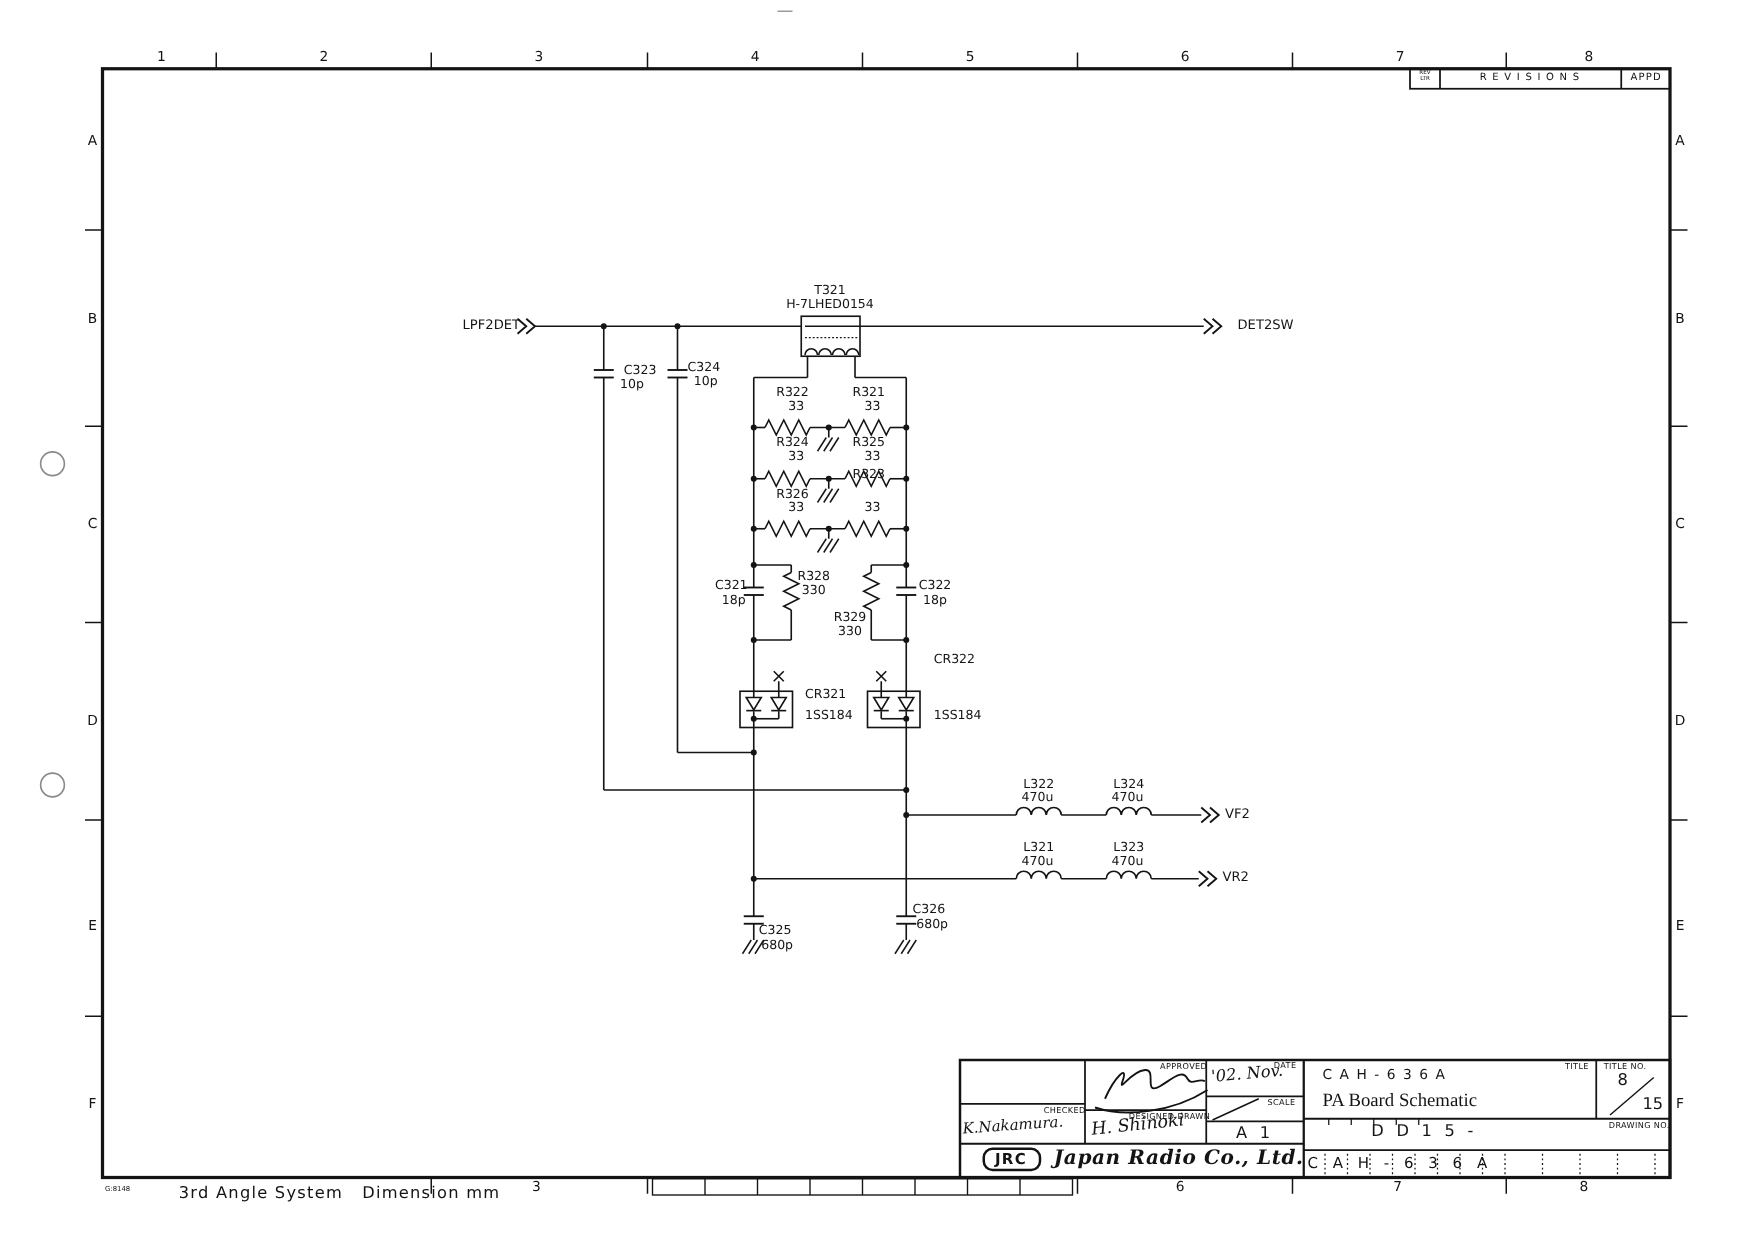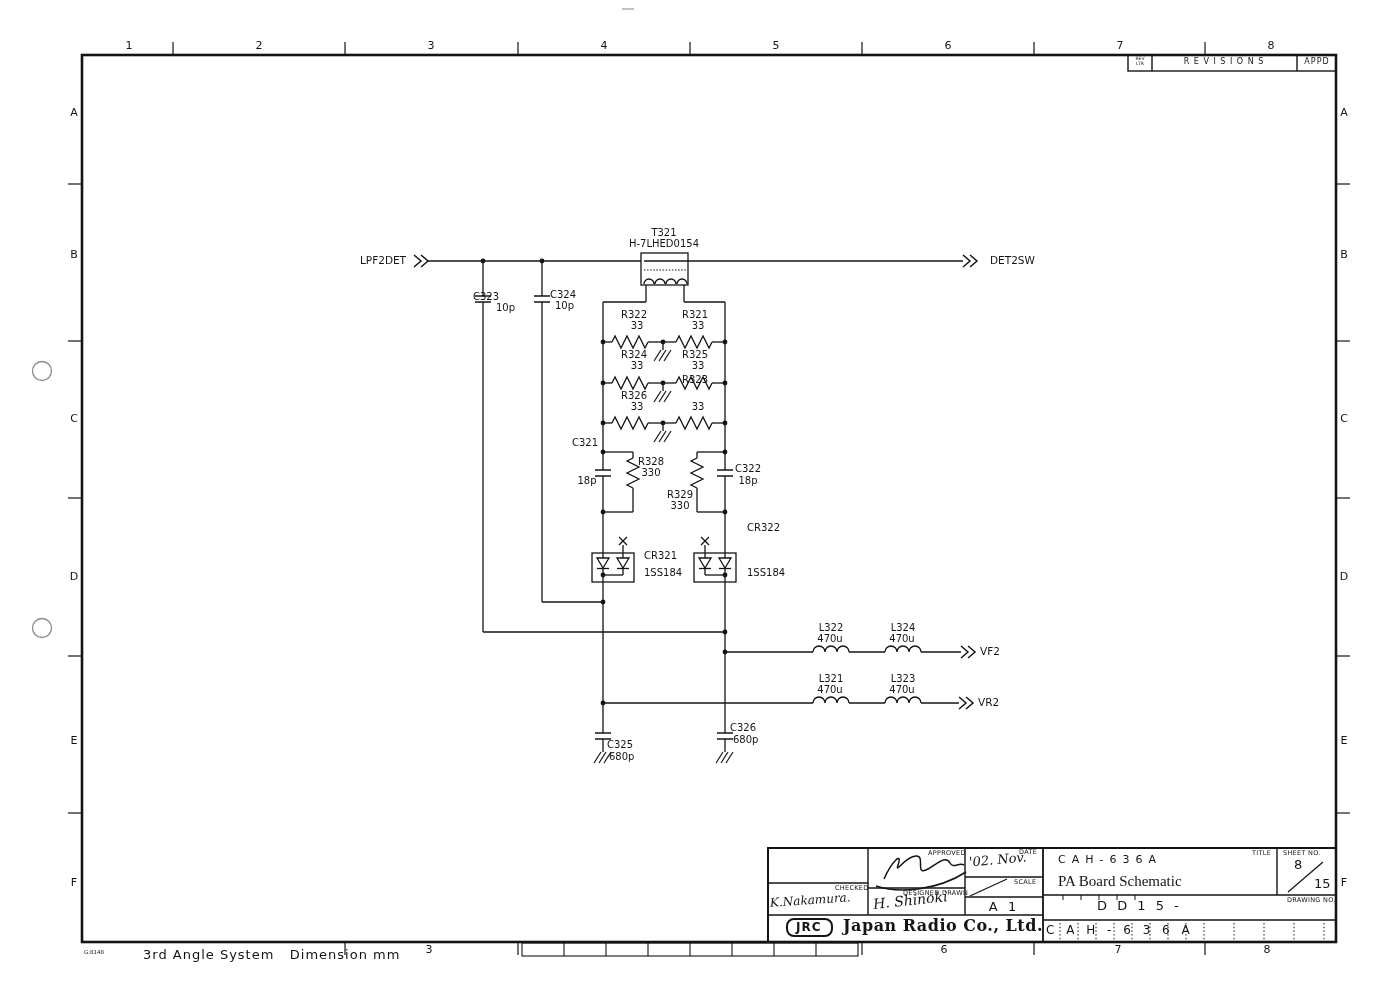--- a/index.html
+++ b/index.html
@@ -12,21 +12,21 @@
   .port{font-size:10.5px;}
   .tbl{font-size:6.5px;letter-spacing:.3px;}
   .hand{font-family:"DejaVu Serif",serif;font-style:italic;}
   .model{font-size:11px;letter-spacing:6px;}
   .doctitle{font-family:"Liberation Serif",serif;font-size:15px;}
   .dwg{font-size:13px;letter-spacing:3px;}
   .dwg2{font-size:12px;letter-spacing:4px;}
   .revhead{font-size:8px;letter-spacing:1px;}
   .revltr{position:absolute;left:1129px;top:56px;width:22px;font-size:4.5px;line-height:5px;text-align:center;color:#141414;}
   .revltr span{display:block;}
-  .company{font-family:"DejaVu Serif",serif;font-weight:700;font-size:16px;letter-spacing:.5px;}
+  .company{font-family:"DejaVu Serif",serif;font-style:italic;font-weight:700;font-size:16px;letter-spacing:.5px;}
   .logo{font-size:12px;font-weight:700;letter-spacing:1px;}
   .tiny{font-size:5.5px;}
   .foot{font-size:13px;letter-spacing:1px;}
   .sig1{font-size:12px;transform:rotate(-4deg);}
   .sig2{font-size:14px;transform:rotate(-6deg);}
   .sig3{font-size:13px;transform:rotate(-5deg);}
   .a3{font-size:13px;letter-spacing:3px;}
   .sheetno{font-size:13px;}
 </style>
 </head>
@@ -342,44 +342,44 @@
 <span class="lbl zone ctr" style="left:1344px;top:735px">E</span>
 <span class="lbl zone ctr" style="left:1344px;top:877px">F</span>
 
 <div class="revltr">
   <span>REV</span>
       <span>LTR</span>
 </div>
 <span class="lbl revhead ctr" style="left:1224px;top:58px">R E V I S I O N S</span>
 <span class="lbl revhead ctr" style="left:1317px;top:58px">APPD</span>
 
-<span class="lbl port" style="left:360px;top:255px">LPF2DET</span>
+<span class="lbl port" style="left:370px;top:255px">LPF2DET</span>
 <span class="lbl port" style="left:990px;top:255px">DET2SW</span>
 <span class="lbl port" style="left:980px;top:646px">VF2</span>
 <span class="lbl port" style="left:978px;top:697px">VR2</span>
 
 <span class="lbl ctr" style="left:664px;top:227px">T321</span>
 <span class="lbl ctr" style="left:664px;top:238px">H-7LHED0154</span>
-<span class="lbl" style="left:473px;top:291px">C323</span>
+<span class="lbl" style="left:499px;top:291px">C323</span>
 <span class="lbl" style="left:496px;top:302px">10p</span>
 <span class="lbl" style="left:550px;top:289px">C324</span>
 <span class="lbl" style="left:555px;top:300px">10p</span>
 <span class="lbl ctr" style="left:634px;top:309px">R322</span>
 <span class="lbl ctr" style="left:637px;top:320px">33</span>
 <span class="lbl ctr" style="left:695px;top:309px">R321</span>
 <span class="lbl ctr" style="left:698px;top:320px">33</span>
 <span class="lbl ctr" style="left:634px;top:349px">R324</span>
 <span class="lbl ctr" style="left:637px;top:360px">33</span>
 <span class="lbl ctr" style="left:695px;top:349px">R325</span>
 <span class="lbl ctr" style="left:698px;top:360px">33</span>
 <span class="lbl ctr" style="left:634px;top:390px">R326</span>
 <span class="lbl ctr" style="left:637px;top:401px">33</span>
 <span class="lbl ctr" style="left:695px;top:374px">R323</span>
 <span class="lbl ctr" style="left:698px;top:401px">33</span>
-<span class="lbl ctr" style="left:585px;top:437px">C321</span>
+<span class="lbl ctr" style="left:585px;top:463px">C321</span>
 <span class="lbl ctr" style="left:587px;top:475px">18p</span>
 <span class="lbl ctr" style="left:651px;top:456px">R328</span>
 <span class="lbl ctr" style="left:651px;top:467px">330</span>
 <span class="lbl ctr" style="left:680px;top:489px">R329</span>
 <span class="lbl ctr" style="left:680px;top:500px">330</span>
 <span class="lbl ctr" style="left:748px;top:463px">C322</span>
 <span class="lbl ctr" style="left:748px;top:475px">18p</span>
 <span class="lbl" style="left:644px;top:550px">CR321</span>
 <span class="lbl" style="left:644px;top:567px">1SS184</span>
 <span class="lbl" style="left:747px;top:522px">CR322</span>
@@ -404,21 +404,21 @@
 <span class="lbl tbl" style="left:1014px;top:879px">SCALE</span>
 <span class="lbl hand sig1" style="left:770px;top:894px">K.Nakamura.</span>
 <span class="lbl hand sig2" style="left:873px;top:893px">H. Shinoki</span>
 <span class="lbl hand sig3" style="left:969px;top:853px">'02. Nov.</span>
 <span class="lbl a3 ctr" style="left:1004px;top:900px">A 1</span>
 <span class="lbl logo" style="left:796px;top:921px">JRC</span>
 <span class="lbl company" style="left:843px;top:917px">Japan Radio Co., Ltd.</span>
 <span class="lbl tbl" style="left:1252px;top:850px">TITLE</span>
 <span class="lbl model" style="left:1058px;top:854px">CAH-636A</span>
 <span class="lbl doctitle" style="left:1058px;top:873px">PA Board Schematic</span>
-<span class="lbl tbl" style="left:1283px;top:850px">SHEET NO.</span>
+<span class="lbl tbl" style="left:1283px;top:850px">TITLE NO.</span>
 <span class="lbl sheetno" style="left:1294px;top:858px">8</span>
 <span class="lbl sheetno" style="left:1314px;top:877px">15</span>
 <span class="lbl dwg" style="left:1097px;top:899px">D D 1 5 -</span>
 <span class="lbl tbl" style="left:1287px;top:897px">DRAWING NO.</span>
 <span class="lbl dwg2" style="left:1046px;top:924px">C A H - 6 3 6 A</span>
 
 <span class="lbl tiny" style="left:84px;top:949px">G:8148</span>
 <span class="lbl foot" style="left:143px;top:948px">3rd Angle System   Dimension mm</span>
 
 </div>

